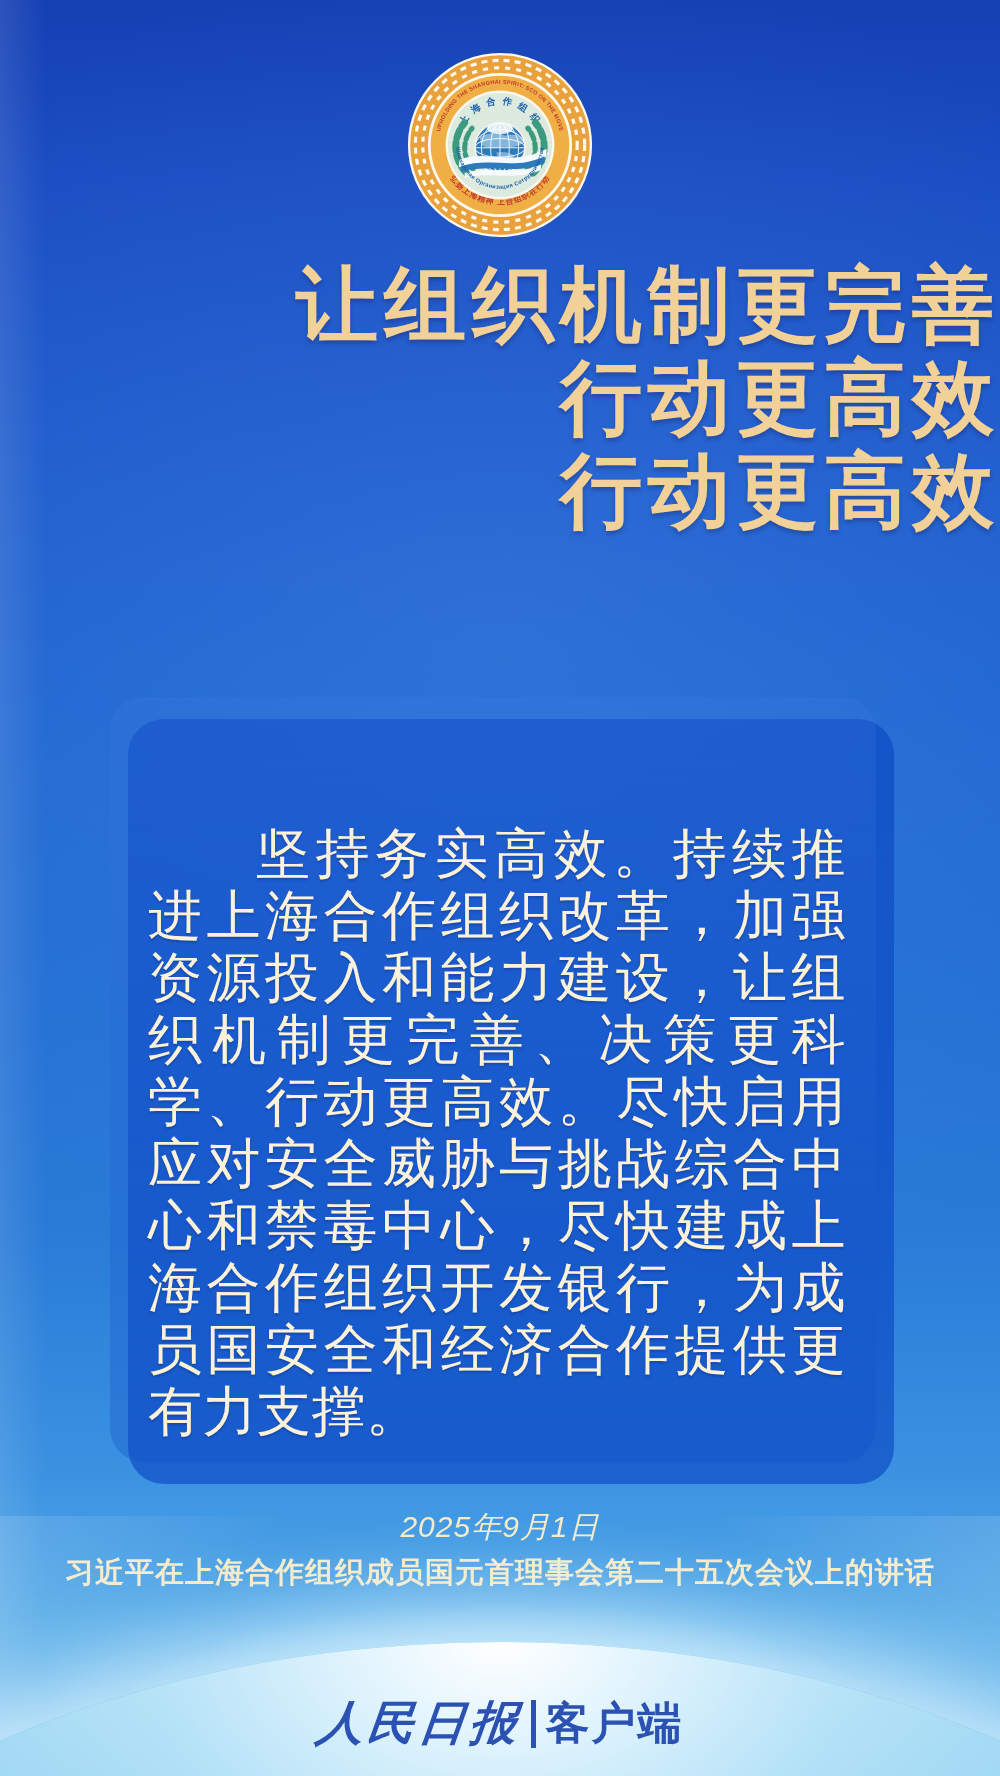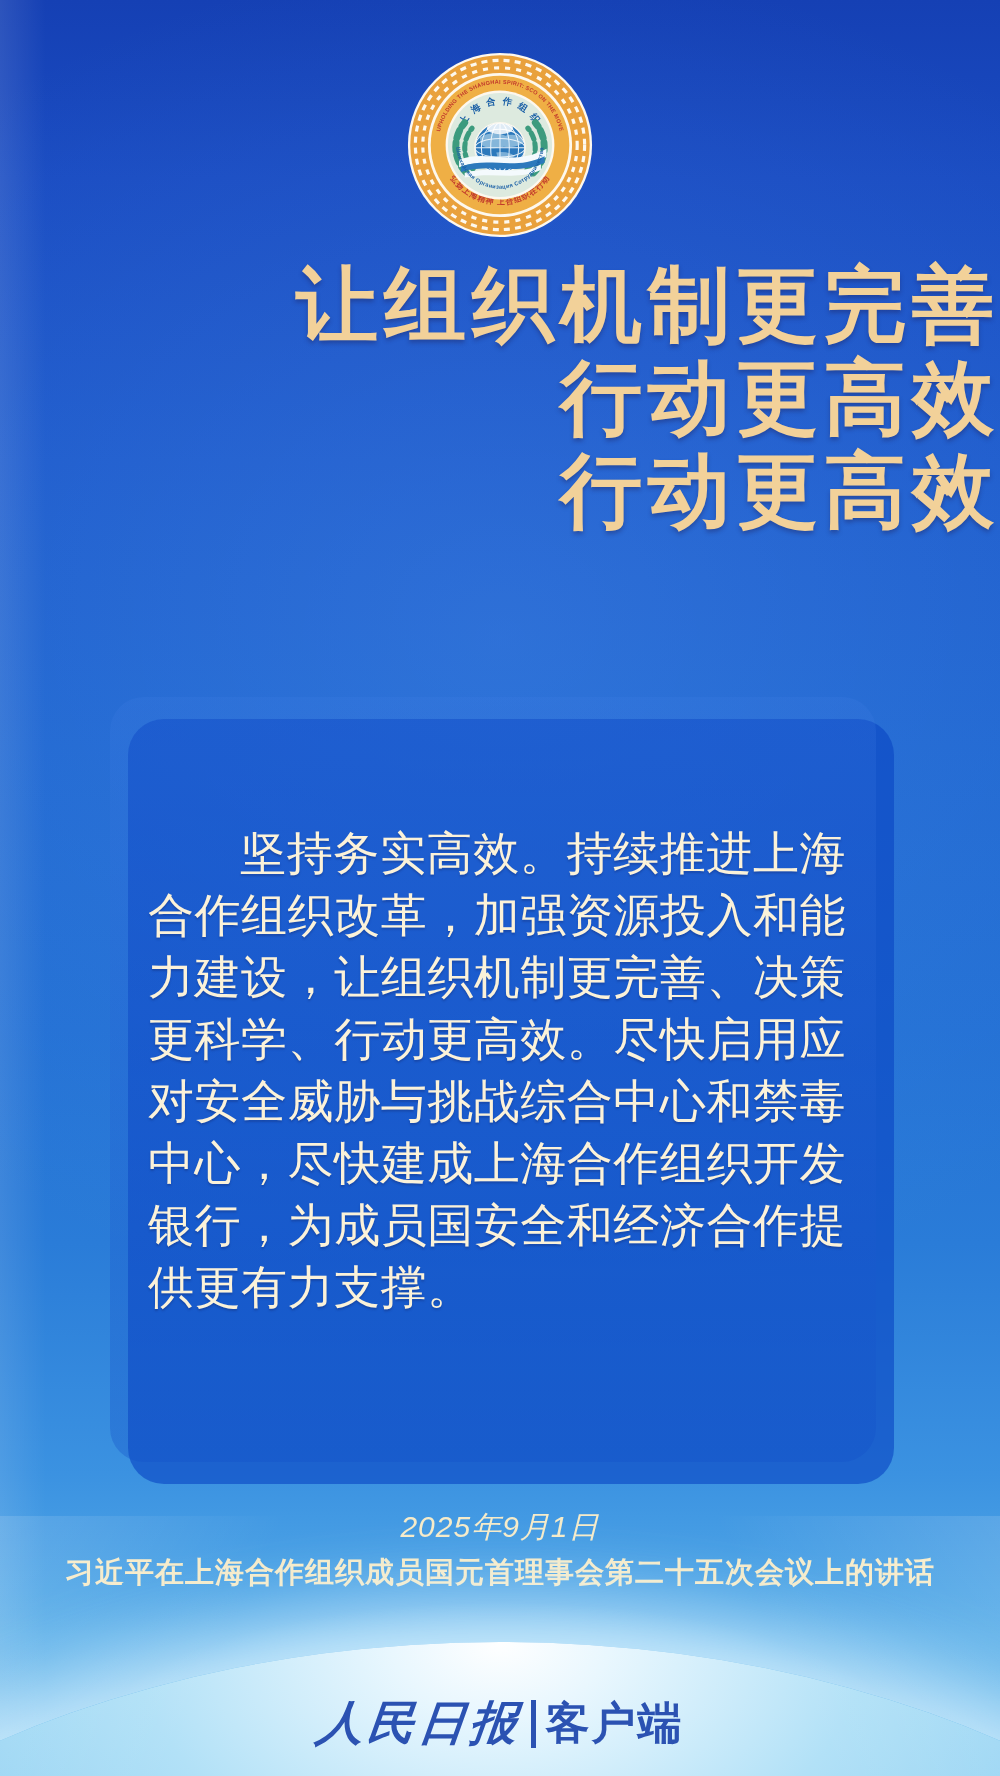--- a/index.html
+++ b/index.html
@@ -27,21 +27,21 @@
     border-radius:36px;background:#0A45C4;opacity:0.62;
   }
   .card{
     position:absolute;left:110px;top:697px;width:766px;height:765px;
     border-radius:34px;
     background:linear-gradient(180deg,rgba(62,125,228,0.22),rgba(18,80,200,0.34));
     box-sizing:border-box;padding:126px 30px 0 38px;
   }
   .quote{
     font-family:"Liberation Serif","DejaVu Serif",serif;
-    font-size:46px;line-height:62px;color:#FBF2D9;
+    font-size:54px;line-height:62px;color:#FBF2D9;
     text-align:justify;text-indent:2em;letter-spacing:0.5px;
     text-shadow:0 2px 2px rgba(20,40,110,0.35);
   }
   
   .date-line{
     position:absolute;left:0;top:1508px;width:100%;text-align:center;
     font-size:30px;line-height:38px;color:#F6EBC9;letter-spacing:1px;font-style:italic;
   }
   .attr-line{
     position:absolute;left:0;top:1552px;width:100%;text-align:center;

